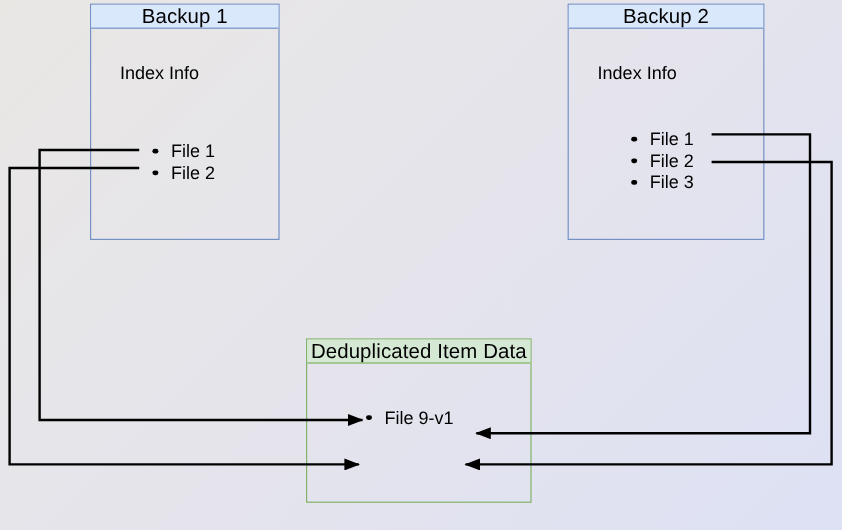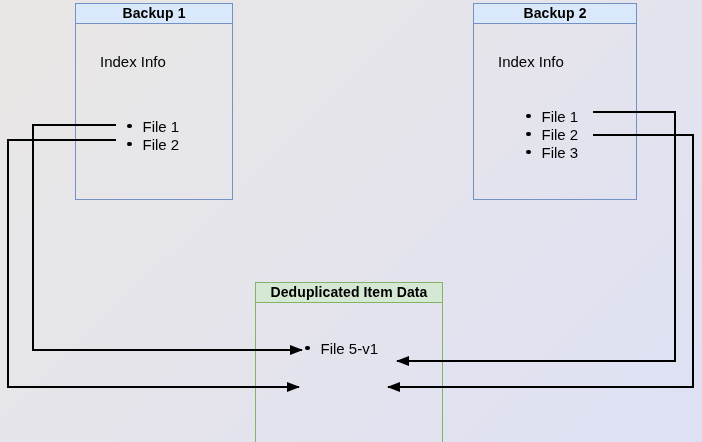--- a/index.html
+++ b/index.html
@@ -6,35 +6,35 @@
   .canvas{
     position:relative;width:702px;height:442px;overflow:hidden;
     background:linear-gradient(135deg,#e9e7e4 0%,#e5e4ec 50%,#dde1f4 100%);
     font-family:"Liberation Sans",sans-serif;color:#000;
   }
   .box{position:absolute;box-sizing:border-box;background:transparent;}
   .box.blue{border:1.5px solid #7491c6;}
   .box.green{border:1.5px solid #82b366;}
   .box-header{
     box-sizing:border-box;height:20px;line-height:19px;text-align:center;
-    font-weight:bold;font-size:14px;letter-spacing:0.1px;
+    font-weight:normal;font-size:17px;letter-spacing:0.1px;
   }
   .blue .box-header{background:#dae8fc;border-bottom:1.5px solid #7491c6;}
   .green .box-header{background:#d5e8d4;border-bottom:1.5px solid #82b366;}
   .label{position:absolute;font-size:15px;white-space:nowrap;}
   .files{position:absolute;}
   .file-row{display:flex;align-items:center;height:18px;font-size:15px;white-space:nowrap;}
   .green-rows .file-row{height:18.3px;}
   .bullet{
     display:inline-block;width:4.5px;height:4.5px;border-radius:50%;
     background:#000;margin-right:11px;flex:0 0 auto;
   }
   #backup1-box{left:75px;top:3px;width:158px;height:197px;}
   #backup2-box{left:473px;top:3px;width:164px;height:197px;}
-  #dedup-box{left:255px;top:282px;width:188px;height:161px;}
+  #dedup-box{left:255px;top:282px;width:188px;height:137px;}
   #backup1-label{left:24px;top:49px;}
   #backup2-label{left:24px;top:49px;}
   #backup1-files{left:51px;top:113px;}
   #backup2-files{left:52px;top:103px;}
   #dedup-files{left:49px;top:56px;}
   svg.wires{position:absolute;left:0;top:0;z-index:10;pointer-events:none;}
 </style>
 </head>
 <body>
 
@@ -72,21 +72,21 @@
         <span>File 3</span>
       </div>
     </div>
   </div>
 
   <div class="box green" id="dedup-box">
     <div class="box-header">Deduplicated Item Data</div>
     <div class="files green-rows" id="dedup-files">
       <div class="file-row">
         <span class="bullet"></span>
-        <span>File 5-v1</span>
+        <span>File 9-v1</span>
       </div>
     </div>
   </div>
 
   <svg class="wires" width="702" height="442" viewBox="0 0 702 442">
     <defs>
       <marker id="ah" markerWidth="13" markerHeight="10" refX="12" refY="5" orient="auto" markerUnits="userSpaceOnUse">
         <path d="M0,0 L13,5 L0,10 Z" fill="#000"></path>
       </marker>
     </defs>

